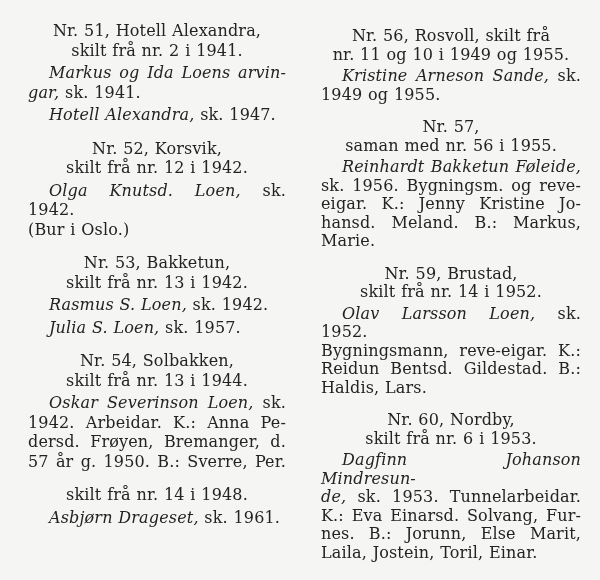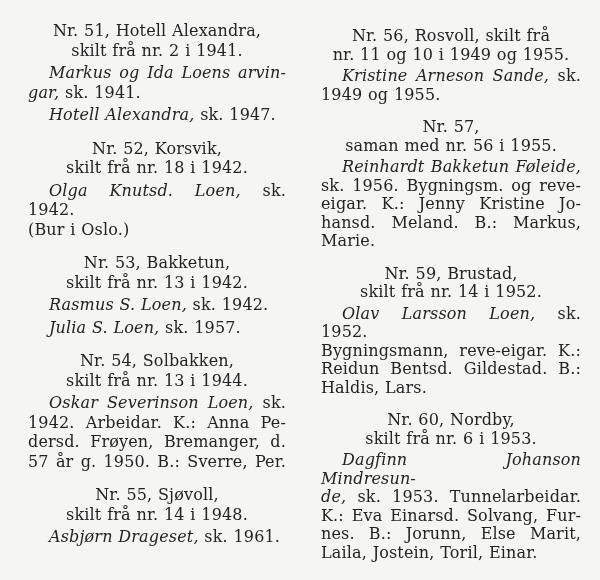--- a/index.html
+++ b/index.html
@@ -66,21 +66,21 @@
       </div>
       <div class="block block-para">
         <div class="line justify indent"><span class="it">Markus og Ida Loens arvin-</span></div>
         <div class="line"><span class="it">gar,</span><span> sk. 1941.</span></div>
       </div>
       <div class="block block-para">
         <div class="line indent"><span class="it">Hotell Alexandra,</span><span> sk. 1947.</span></div>
       </div>
       <div class="block block-heading">
         <div class="line center"><span>Nr. 52, Korsvik,</span></div>
-        <div class="line center"><span>skilt frå nr. 18 i 1942.</span></div>
+        <div class="line center"><span>skilt frå nr. 12 i 1942.</span></div>
       </div>
       <div class="block block-para">
         <div class="line justify indent"><span class="it">Olga Knutsd. Loen,</span><span> sk. 1942.</span></div>
         <div class="line"><span>(Bur i Oslo.)</span></div>
       </div>
       <div class="block block-heading">
         <div class="line center"><span>Nr. 53, Bakketun,</span></div>
         <div class="line center"><span>skilt frå nr. 13 i 1942.</span></div>
       </div>
       <div class="block block-para">
@@ -93,21 +93,20 @@
         <div class="line center"><span>Nr. 54, Solbakken,</span></div>
         <div class="line center"><span>skilt frå nr. 13 i 1944.</span></div>
       </div>
       <div class="block block-para">
         <div class="line justify indent"><span class="it">Oskar Severinson Loen,</span><span> sk.</span></div>
         <div class="line justify"><span>1942. Arbeidar. K.: Anna Pe-</span></div>
         <div class="line justify"><span>dersd. Frøyen, Bremanger, d.</span></div>
         <div class="line justify"><span>57 år g. 1950. B.: Sverre, Per.</span></div>
       </div>
       <div class="block block-heading">
-        <div class="line center"><span>Nr. 55, Sjøvoll,</span></div>
         <div class="line center"><span>skilt frå nr. 14 i 1948.</span></div>
       </div>
       <div class="block block-para">
         <div class="line indent"><span class="it">Asbjørn Drageset,</span><span> sk. 1961.</span></div>
       </div>
     </div>
   <div class="col col-right">
       <div class="block block-heading">
         <div class="line center"><span>Nr. 56, Rosvoll, skilt frå</span></div>
         <div class="line center"><span>nr. 11 og 10 i 1949 og 1955.</span></div>

